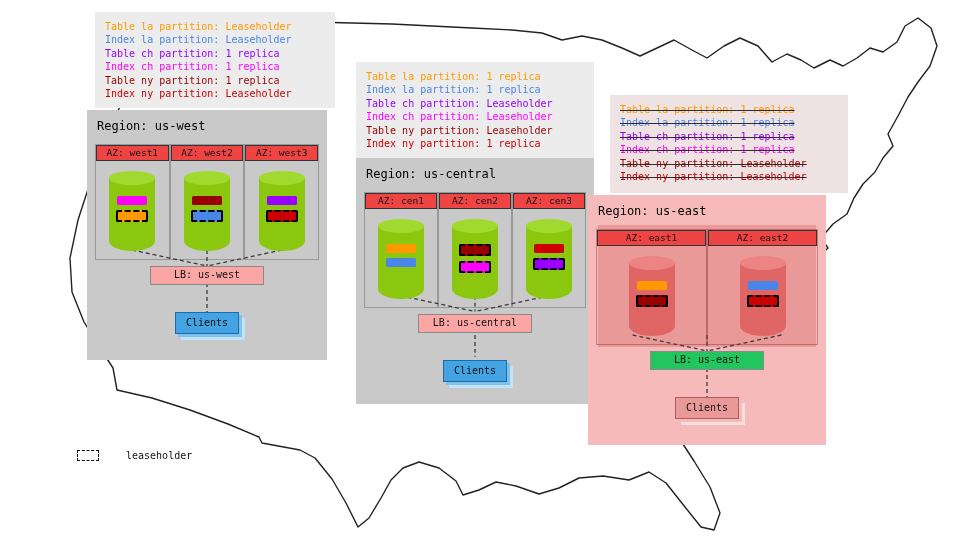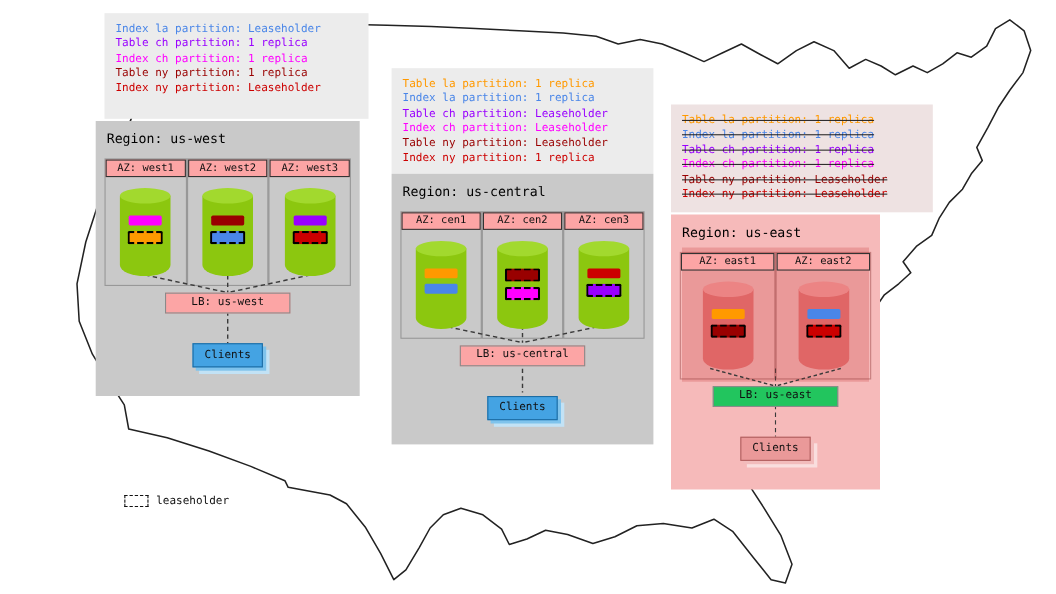--- a/index.html
+++ b/index.html
@@ -12,21 +12,21 @@
   .strike{text-decoration:line-through;text-decoration-color:rgba(25,25,25,.9);}
 
   .region{position:absolute;box-sizing:border-box;}
   .region-title{position:absolute;top:9px;left:10px;font-size:12px;color:#000;}
 
   .az-panel{position:absolute;left:10px;right:10px;top:30px;height:122px;}
   .az-row{position:absolute;top:34px;left:8px;right:8px;height:116px;display:flex;}
   .az-col{flex:1 1 0;position:relative;border:1px solid rgba(60,60,60,.35);}
   .theme-r .az-col{border-color:rgba(140,50,50,.45);}
   .az-label{box-sizing:border-box;width:100%;height:16px;line-height:14px;text-align:center;
-            background:#fca5a5;border:1px solid #333;font-size:9.5px;}
+            background:#ef4444;border:1px solid #333;font-size:9.5px;}
 
   .cyl{position:absolute;top:26px;left:50%;width:46px;height:80px;margin-left:-23px;}
   .cyl-body{position:absolute;top:7px;left:0;width:100%;height:73px;
             border-radius:0 0 50% 50% / 0 0 10px 10px;}
   .cyl-top{position:absolute;top:0;left:0;width:100%;height:14px;border-radius:50%;}
   .theme-g .cyl-body{background:#8cc70f;} .theme-g .cyl-top{background:#a2d92e;}
   .theme-r .cyl-body{background:#e06666;} .theme-r .cyl-top{background:#ec8484;}
 
   .bars{position:absolute;top:25px;left:50%;transform:translateX(-50%);
         display:flex;flex-direction:column;gap:5px;align-items:center;}
@@ -54,20 +54,21 @@
 </head>
 <body>
 
 <div class="stage">
 
   <svg class="map" viewBox="0 0 960 540">
     <path d="M147,30 L138,44 L142,56 L130,80 L120,106 L107,140 L91,180 L78,220 L70,258 L72,292 L84,322 L100,348 L113,368 L117,390 L152,398 L190,410 L228,424 L259,437 L262,443 L300,450 L315,458 L332,479 L346,503 L358,527 L369,518 L381,498 L391,480 L403,468 L419,462 L439,468 L456,481 L463,495 L479,490 L496,482 L516,486 L539,494 L559,488 L579,478 L603,476 L629,480 L649,472 L666,483 L685,507 L701,527 L714,530 L720,513 L710,487 L694,461 L681,441 L675,424 L693,416 L713,396 L727,376 L741,356 L753,342 L767,324 L781,304 L793,284 L804,268 L817,258 L828,248 L821,238 L833,224 L847,214 L854,198 L863,184 L875,172 L883,158 L893,146 L888,134 L898,116 L908,97 L918,82 L930,66 L937,46 L931,28 L918,18 L905,26 L897,42 L883,52 L870,48 L857,58 L843,66 L830,60 L814,68 L801,60 L787,54 L772,62 L758,46 L740,38 L724,46 L707,58 L692,50 L674,40 L657,48 L640,56 L622,48 L602,40 L582,36 L562,40 L542,33 L512,30 L472,28 L432,26 L392,24 L352,23 L312,22 L272,24 L232,26 L192,28 L162,29 Z" fill="#ffffff" stroke="#222222" stroke-width="1.4" stroke-linejoin="round"></path>
   </svg>
 
   <section class="ann" style="left: 95px; top: 12px; width: 240px; height: 96px; background: rgb(236, 236, 236);">
+    <div class="ann-line" style="color: rgb(255, 153, 0);">Table la partition: Leaseholder</div>
     <div class="ann-line" style="color: rgb(74, 134, 232);">Index la partition: Leaseholder</div>
     <div class="ann-line" style="color: rgb(153, 0, 255);">Table ch partition: 1 replica</div>
     <div class="ann-line" style="color: rgb(255, 0, 255);">Index ch partition: 1 replica</div>
     <div class="ann-line" style="color: rgb(153, 0, 0);">Table ny partition: 1 replica</div>
     <div class="ann-line" style="color: rgb(204, 0, 0);">Index ny partition: Leaseholder</div>
   </section>
 
   <section class="region theme-g" style="left: 87px; top: 110px; width: 240px; height: 250px; background: rgb(201, 201, 201);">
     <div class="region-title">Region: us-west</div>
 
@@ -179,21 +180,21 @@
 
   <section class="ann" style="left: 610px; top: 95px; width: 238px; height: 98px; background: rgb(238, 226, 226);">
     <div class="ann-line strike" style="color: rgb(255, 153, 0);">Table la partition: 1 replica</div>
     <div class="ann-line strike" style="color: rgb(74, 134, 232);">Index la partition: 1 replica</div>
     <div class="ann-line strike" style="color: rgb(153, 0, 255);">Table ch partition: 1 replica</div>
     <div class="ann-line strike" style="color: rgb(255, 0, 255);">Index ch partition: 1 replica</div>
     <div class="ann-line strike" style="color: rgb(153, 0, 0);">Table ny partition: Leaseholder</div>
     <div class="ann-line strike" style="color: rgb(204, 0, 0);">Index ny partition: Leaseholder</div>
   </section>
 
-  <section class="region theme-r" style="left: 610px; top: 195px; width: 190px; height: 250px; background: rgb(246, 186, 186);">
+  <section class="region theme-r" style="left: 588px; top: 195px; width: 238px; height: 250px; background: rgb(246, 186, 186);">
     <div class="region-title">Region: us-east</div>
 
     <div class="az-panel" style="background: rgb(234, 153, 153);"></div>
 
     <svg class="links" viewBox="0 0 240 250" preserveAspectRatio="none">
       <line x1="45" y1="140" x2="120" y2="156"></line>
         <line x1="120" y1="140" x2="120" y2="156"></line>
       <line x1="195" y1="140" x2="120" y2="156"></line>
         <line x1="120" y1="173" x2="120" y2="202"></line>
     </svg>
@@ -220,18 +221,18 @@
             <div class="bar lh" style="background: rgb(204, 0, 0);"></div>
           </div>
         </div>
       </div>
     </div>
 
     <div class="lb">LB: us-east</div>
     <div class="clients" style="background: rgb(234, 153, 153);">Clients</div>
   </section>
 
-  <div class="legend" style="left:113px;top:450px;">
+  <div class="legend" style="left:77px;top:450px;gap:20px;">
     <span class="legend-swatch"></span>
     <span>leaseholder</span>
   </div>
 
 </div>
 
 </body></html>

